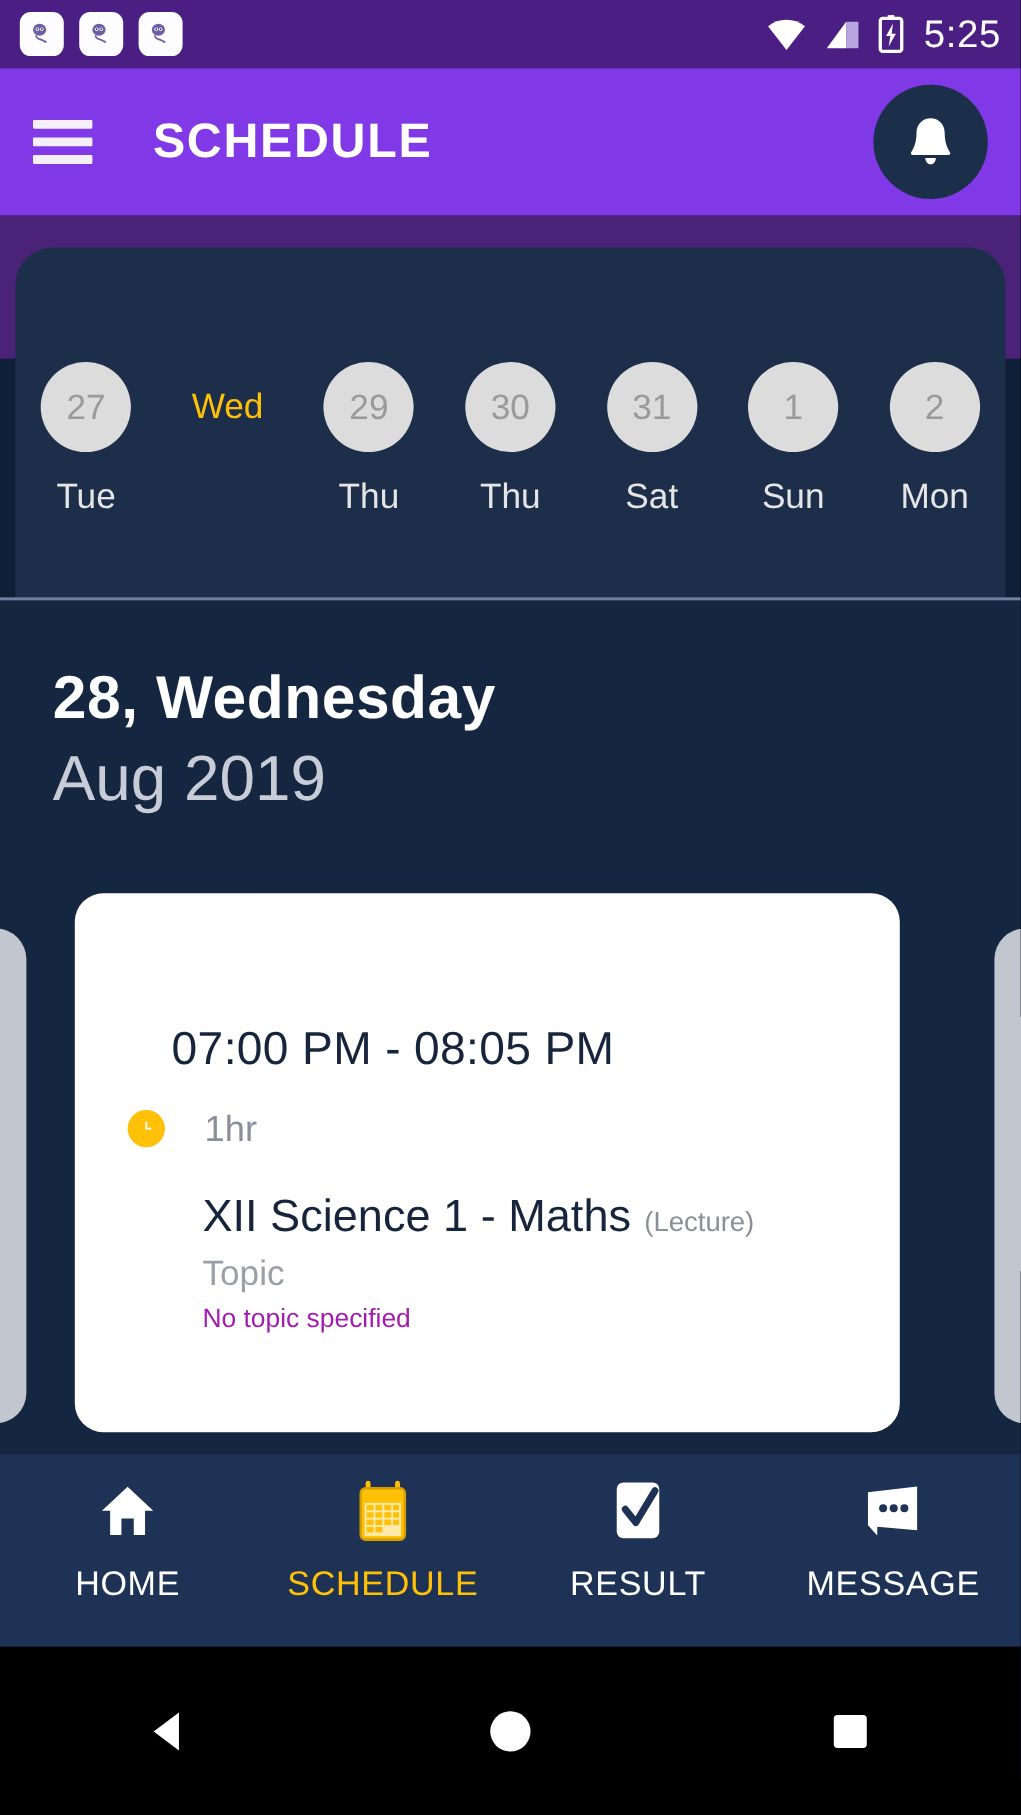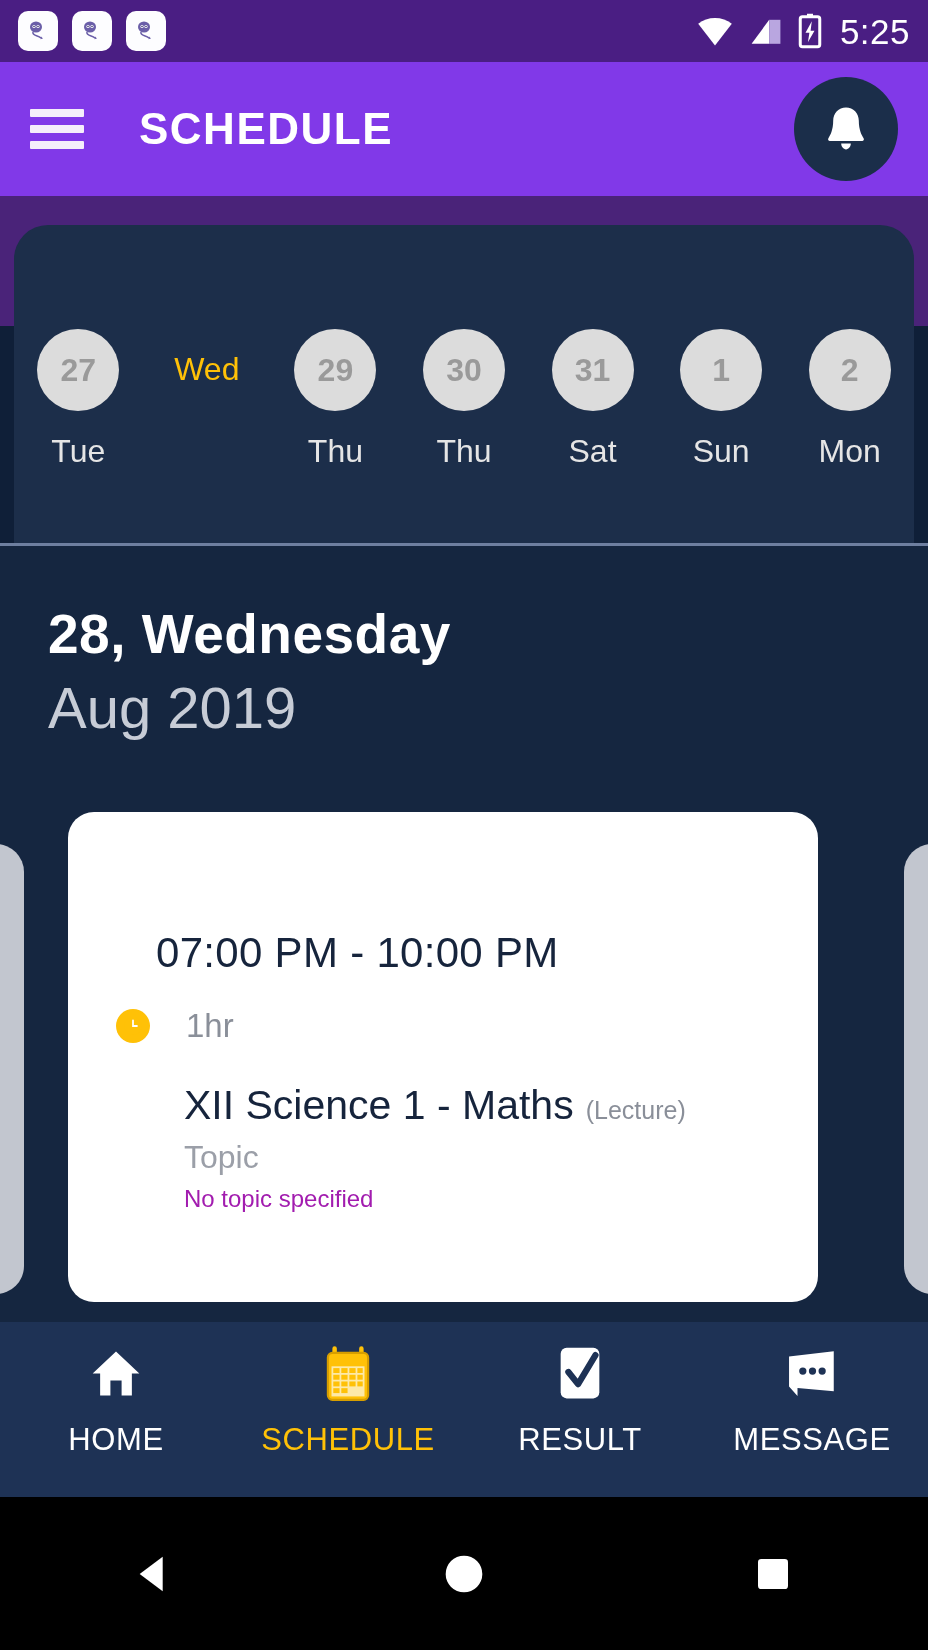--- a/index.html
+++ b/index.html
@@ -88,21 +88,21 @@
     padding-top:104px;
   }
   .day-cell {
     display:flex; flex-direction:column; align-items:center;
     width:112px; cursor:pointer;
   }
   .day-circle {
     width:82px; height:82px; border-radius:50%;
     background:#dcdcdc;
     display:flex; align-items:center; justify-content:center;
-    font-size:32px; color:#9a9a9a; font-weight:700;
+    font-size:32px; color:#9a9a9a; font-weight:400;
   }
   .day-cell.selected .day-circle {
     background:#FFC107; color:#22324d;
   }
   .day-name {
     margin-top:22px;
     font-size:32px; color:#e5e5e5; font-weight:400;
   }
   .day-cell.selected .day-name { color:#FFC107; }
 
@@ -333,21 +333,21 @@
     <div class="heading-block">
       <div class="heading-day">28, Wednesday</div>
       <div class="heading-month">Aug 2019</div>
     </div>
 
     <div class="carousel">
       <div class="peek-card left"></div>
       <div class="peek-card right"></div>
 
       <div class="event-card">
-        <div class="event-time">07:00 PM - 10:00 PM</div>
+        <div class="event-time">07:00 PM - 08:05 PM</div>
         <div class="duration-row">
           <div class="clock-badge">
             <svg width="22" height="22" viewBox="0 0 20 20">
               <circle cx="10" cy="10" r="8" fill="#FFC107"></circle>
               <path d="M10 5 L10 10 L13.6 10" stroke="#ffffff" stroke-width="1.6" fill="none" stroke-linecap="round"></path>
             </svg>
           </div>
           <div class="duration-text">1hr</div>
         </div>
         <div class="subject-row">

